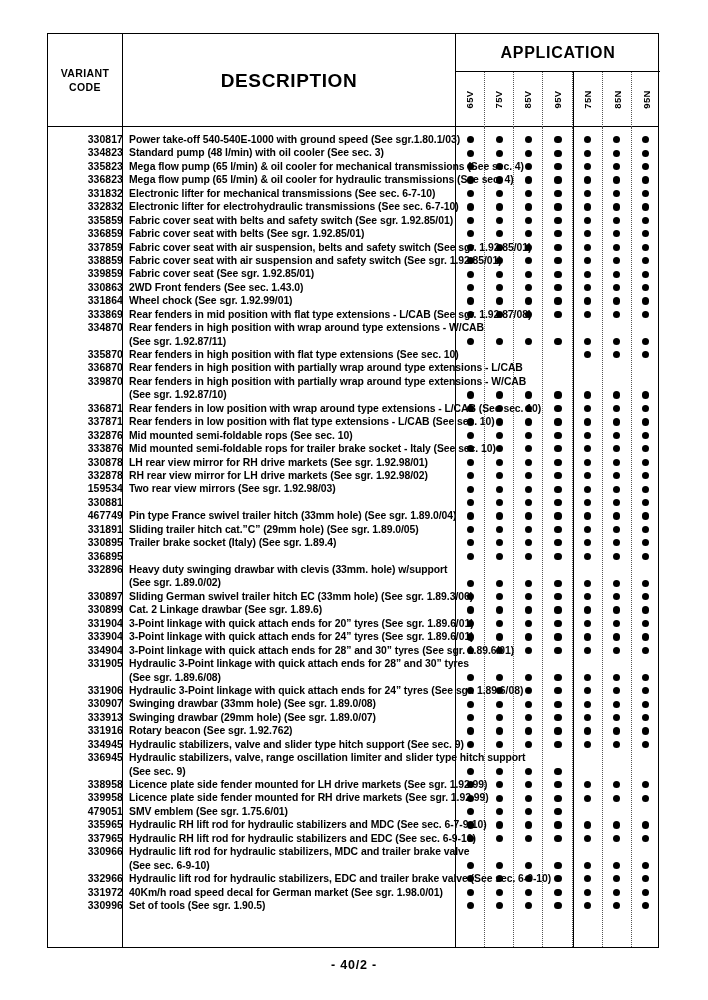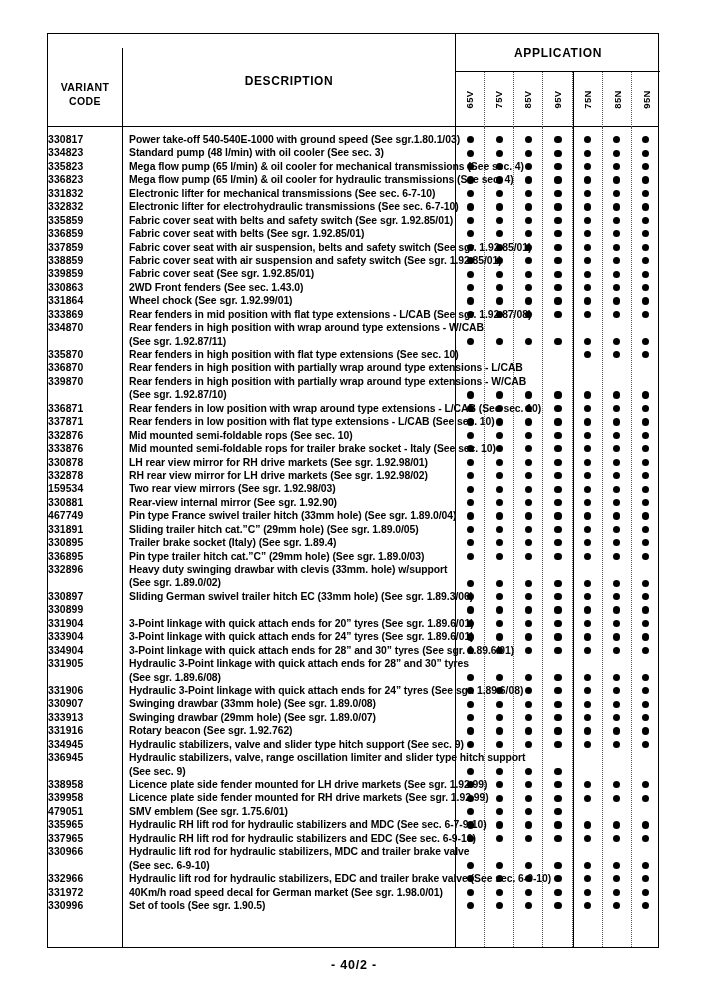--- a/index.html
+++ b/index.html
@@ -41,21 +41,21 @@
     position: absolute;
     left: 0; top: 0;
     width: 100%;
     height: 93px;
     box-sizing: border-box;
     border-bottom: 1.4px solid #000;
   }
 
   .hdr-variant {
     position: absolute;
-    left: 0; top: 14px;
+    left: 0; top: 0;
     width: 75px;
     height: 93px;
     box-sizing: border-box;
     border-right: 1.4px solid #000;
     display: flex;
     flex-direction: column;
     align-items: center;
     justify-content: center;
     line-height: 1.25;
   }
@@ -70,40 +70,40 @@
     left: 75px; top: 0;
     width: 333px;
     height: 93px;
     box-sizing: border-box;
     border-right: 1.4px solid #000;
     display: flex;
     align-items: center;
     justify-content: center;
   }
   .hdr-desc span {
-    font-size: 12px;
+    font-size: 19px;
     font-weight: bold;
     letter-spacing: 0.6px;
   }
 
   
   .hdr-app {
     position: absolute;
     left: 408px;
     top: 0;
     width: 204px;
     height: 38px;
     box-sizing: border-box;
     border-bottom: 1.4px solid #000;
     display: flex;
     align-items: center;
     justify-content: center;
   }
   .hdr-app span {
-    font-size: 12px;
+    font-size: 16px;
     font-weight: bold;
     letter-spacing: 0.7px;
   }
 
   
   .hdr-models {
     position: absolute;
     left: 408px;
     top: 38px;
     width: 204px;
@@ -181,21 +181,21 @@
   }
   .row {
     position: relative;
     width: 100%;
     height: 13.45px;
   }
   .row .code {
     position: absolute;
     left: 0;
     width: 75px;
-    text-align: left;
+    text-align: right;
     font-size: 10.4px;
     font-weight: bold;
     line-height: 13.45px;
     letter-spacing: 0.1px;
   }
   .row .desc {
     position: absolute;
     left: 81px;
     width: 330px;
     font-size: 10.4px;
@@ -1026,21 +1026,20 @@
               <div class="dotcell">
                 <span class="dot"></span>
               </div>
               <div class="dotcell">
                 <span class="dot"></span>
               </div>
             </div>
           </div>
           <div class="row">
             <div class="code">330881</div>
-            <div class="desc">Rear-view internal mirror (See sgr. 1.92.90)</div>
             <div class="dots">
               <div class="dotcell">
                 <span class="dot"></span>
               </div>
               <div class="dotcell">
                 <span class="dot"></span>
               </div>
               <div class="dotcell">
                 <span class="dot"></span>
               </div>
@@ -1134,21 +1133,20 @@
               <div class="dotcell">
                 <span class="dot"></span>
               </div>
               <div class="dotcell">
                 <span class="dot"></span>
               </div>
             </div>
           </div>
           <div class="row">
             <div class="code">336895</div>
-            <div class="desc">Pin type trailer hitch cat.”C” (29mm hole) (See sgr. 1.89.0/03)</div>
             <div class="dots">
               <div class="dotcell">
                 <span class="dot"></span>
               </div>
               <div class="dotcell">
                 <span class="dot"></span>
               </div>
               <div class="dotcell">
                 <span class="dot"></span>
               </div>
@@ -1242,20 +1240,21 @@
               <div class="dotcell">
                 <span class="dot"></span>
               </div>
               <div class="dotcell">
                 <span class="dot"></span>
               </div>
             </div>
           </div>
           <div class="row">
             <div class="code">330899</div>
+            <div class="desc">Cat. 2 Linkage drawbar (See sgr. 1.89.6)</div>
             <div class="dots">
               <div class="dotcell">
                 <span class="dot"></span>
               </div>
               <div class="dotcell">
                 <span class="dot"></span>
               </div>
               <div class="dotcell">
                 <span class="dot"></span>
               </div>

